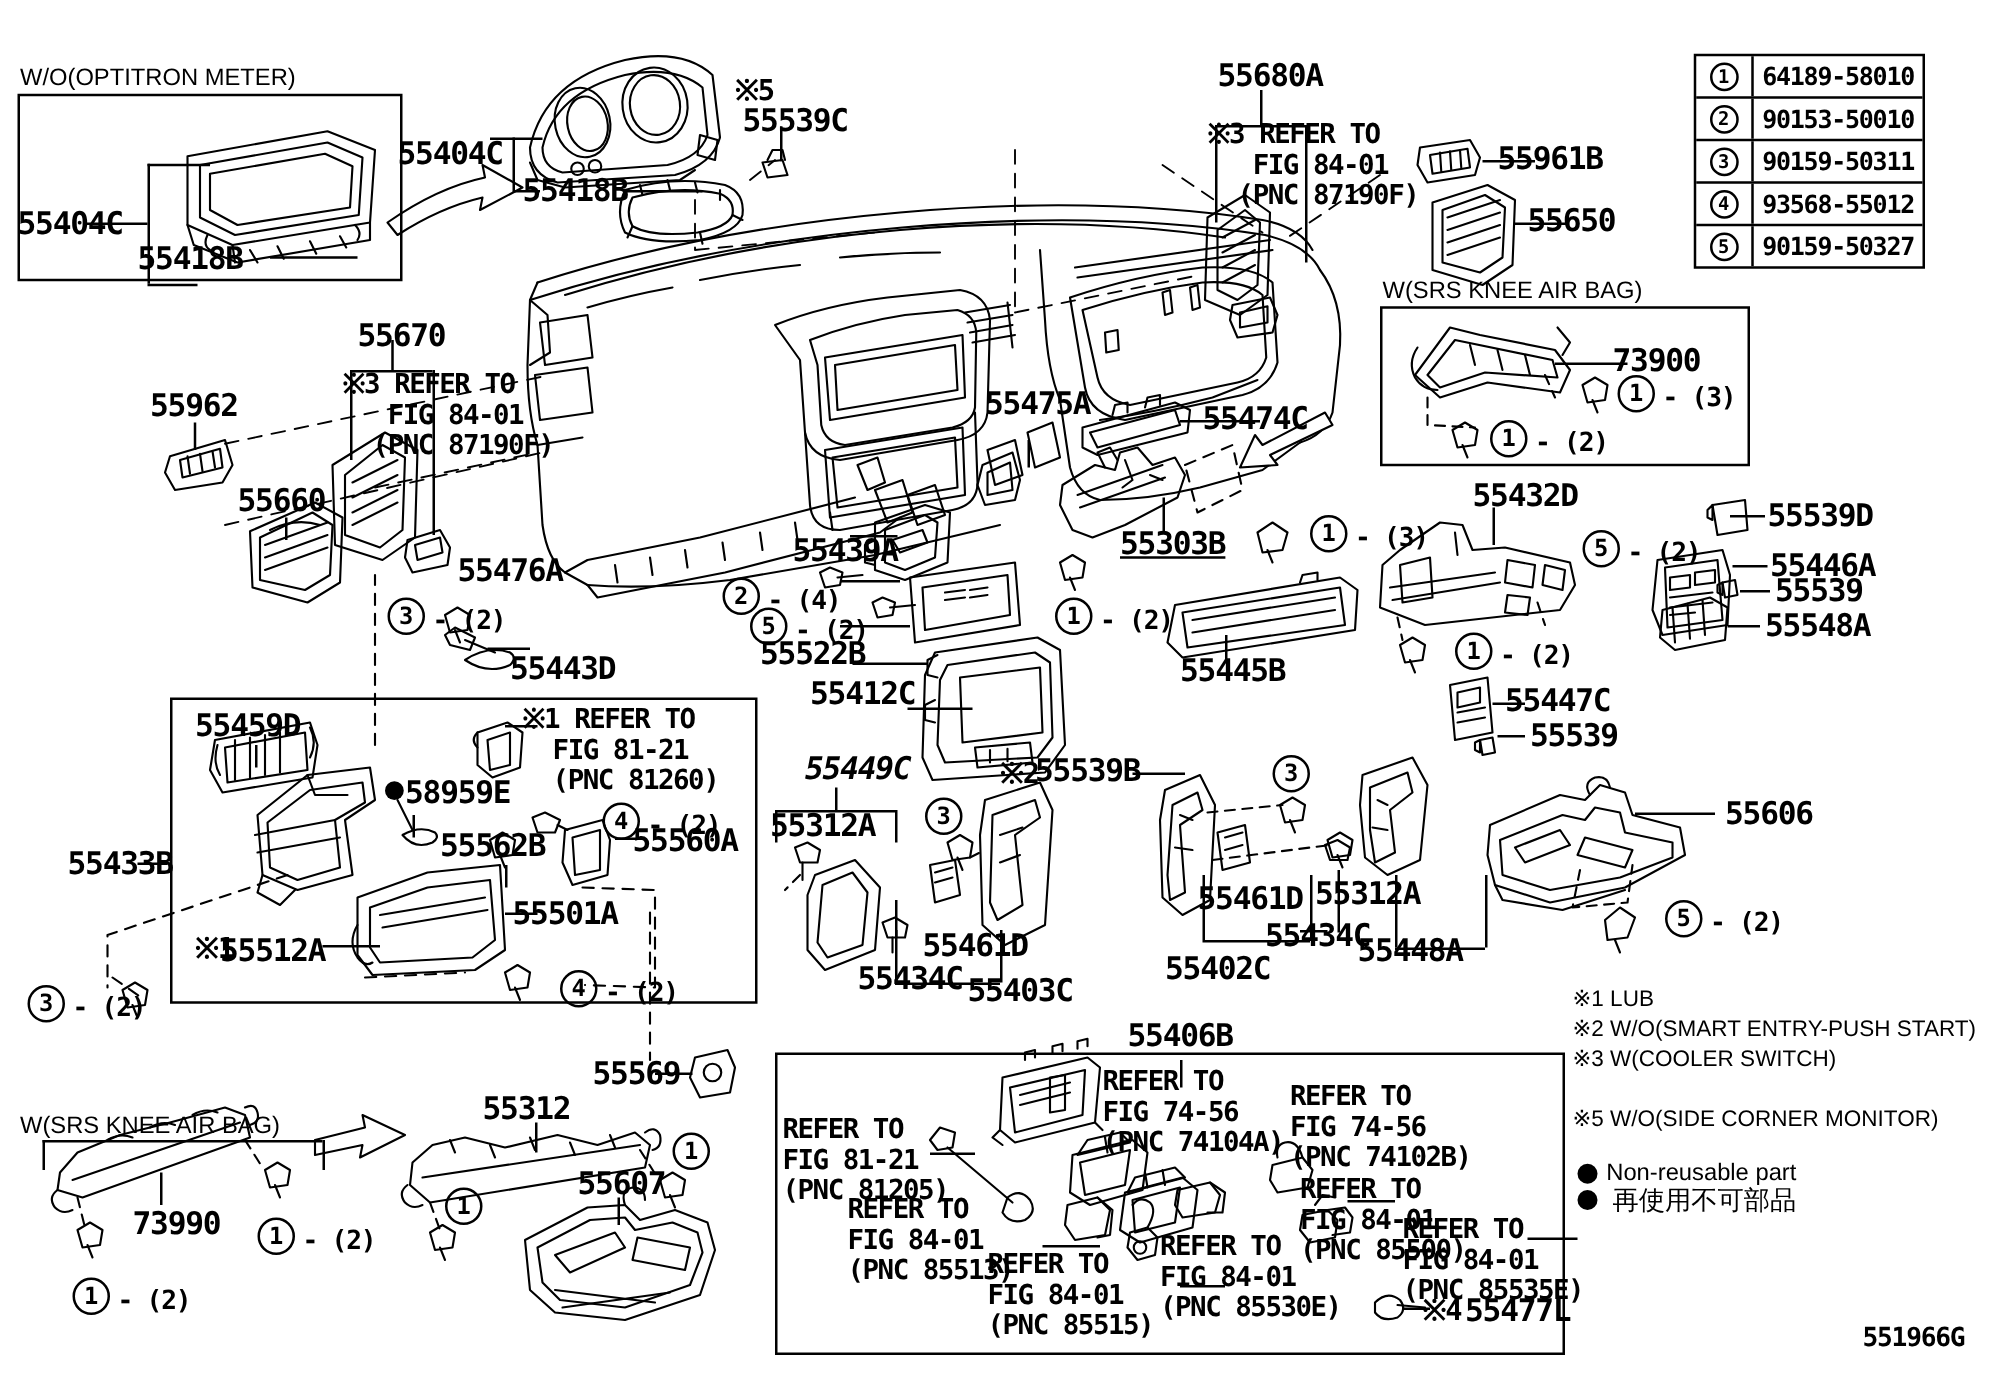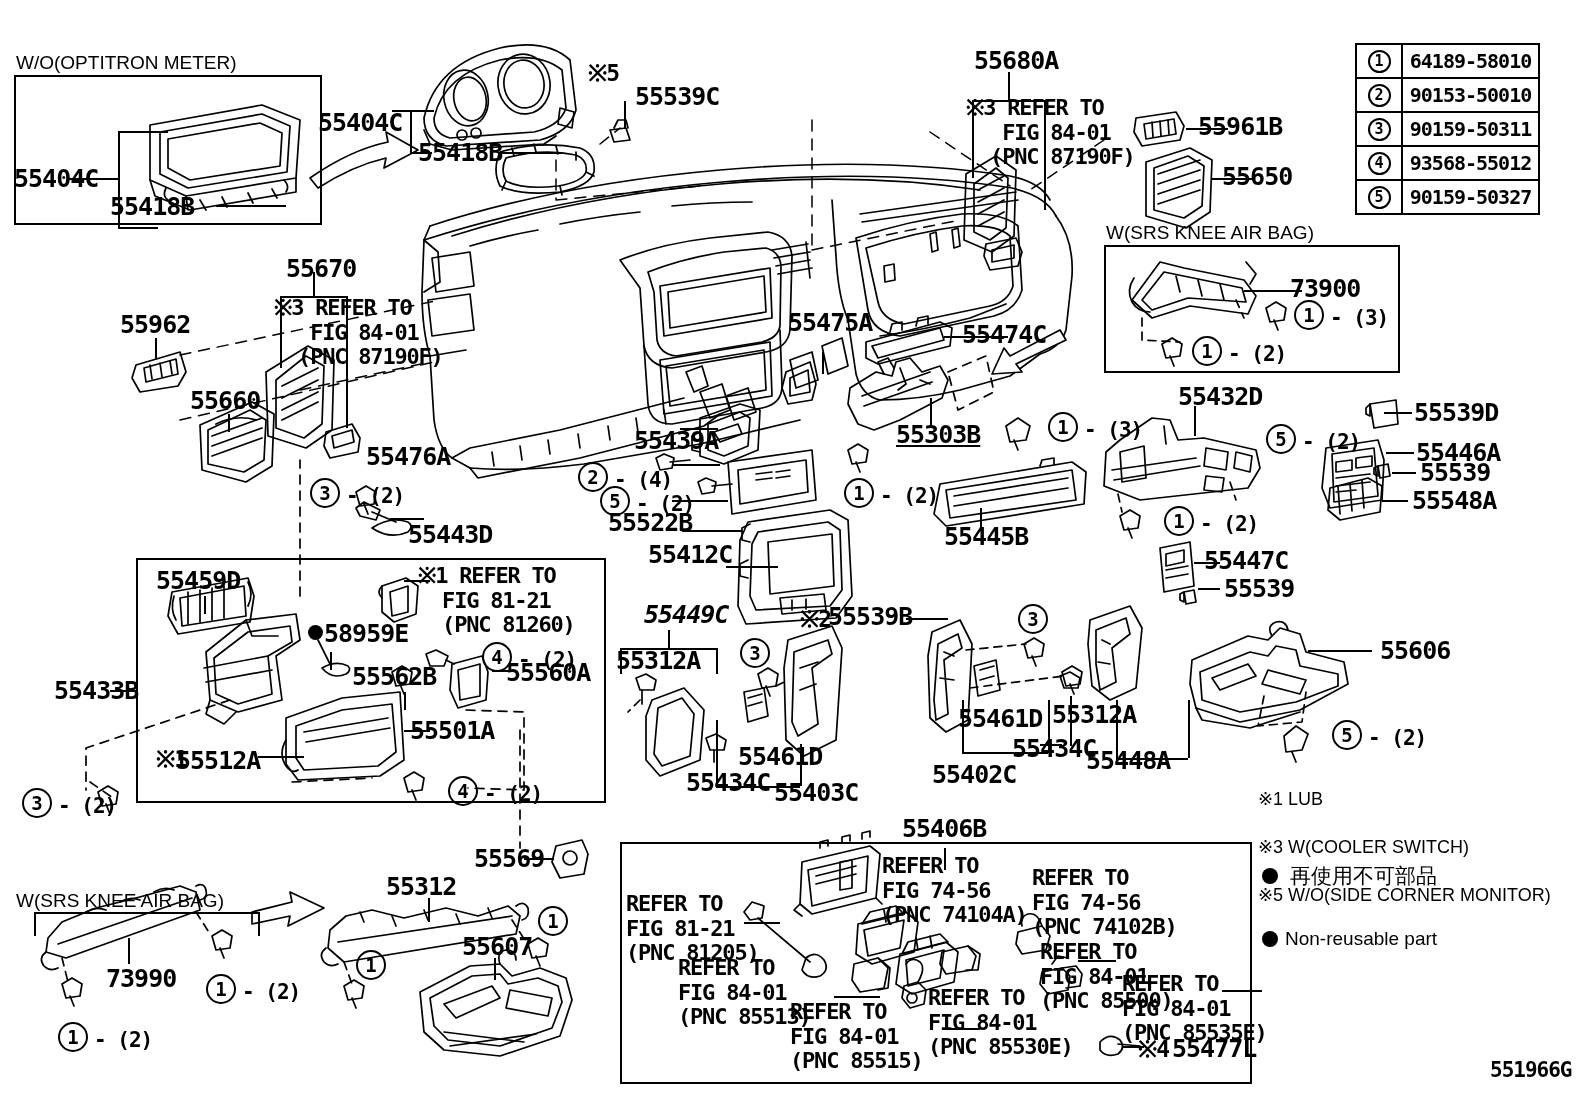--- a/index.html
+++ b/index.html
@@ -662,21 +662,21 @@
         </div>
       <div class="c2">90159-50327</div>
     </div>
   </div>
 
   <div class="lbl" style="left:14px;top:166px;">55404C</div>
   <div class="lbl" style="left:110px;top:194px;">55418B</div>
   <div class="lbl" style="left:318px;top:110px;">55404C</div>
   <div class="lbl" style="left:418px;top:140px;">55418B</div>
   <div class="lbl sm" style="left:588px;top:62px;">※5</div>
-  <div class="lbl" style="left:594px;top:84px;margin-left:41px;">55539C</div>
+  <div class="lbl" style="left:594px;top:84px;">55539C</div>
 
   <div class="lbl" style="left:974px;top:48px;">55680A</div>
   <div class="refer" style="left:966px;top:96px;">※3 REFER TO
    FIG 84-01
   (PNC 87190F)</div>
   <div class="lbl" style="left:1198px;top:114px;">55961B</div>
   <div class="lbl" style="left:1222px;top:164px;">55650</div>
   <div class="lbl" style="left:1290px;top:276px;">73900</div>
 
   <div class="lbl" style="left:120px;top:312px;">55962</div>
@@ -802,24 +802,25 @@
   <div class="qty" style="left:1368px;top:726px;">- (2)</div>
 
   <div class="circ" style="left:58px;top:1022px;">1</div>
   <div class="qty" style="left:94px;top:1028px;">- (2)</div>
   <div class="circ" style="left:206px;top:974px;">1</div>
   <div class="qty" style="left:242px;top:980px;">- (2)</div>
   <div class="circ" style="left:356px;top:950px;">1</div>
   <div class="circ" style="left:538px;top:906px;">1</div>
 
   <div class="note" style="left:1258px;top:788px;">※1 LUB</div>
+  <div class="note" style="left:1258px;top:812px;">※2 W/O(SMART ENTRY-PUSH START)</div>
   <div class="note" style="left:1258px;top:836px;">※3 W(COOLER SWITCH)</div>
   <div class="note" style="left:1258px;top:884px;">※5 W/O(SIDE CORNER MONITOR)</div>
 
-  <div class="nr" style="left:1262px;top:862px;gap:12px;">
+  <div class="nr" style="left:1262px;top:946px;gap:12px;">
     <div class="nrdot"></div>
     <div class="jp">再使用不可部品</div>
   </div>
   <div class="nr" style="left:1262px;top:928px;">
     <div class="nrdot"></div>
     <div class="en">Non-reusable part</div>
   </div>
 
   <div class="figcode" style="left:1490px;top:1058px;">551966G</div>
 

